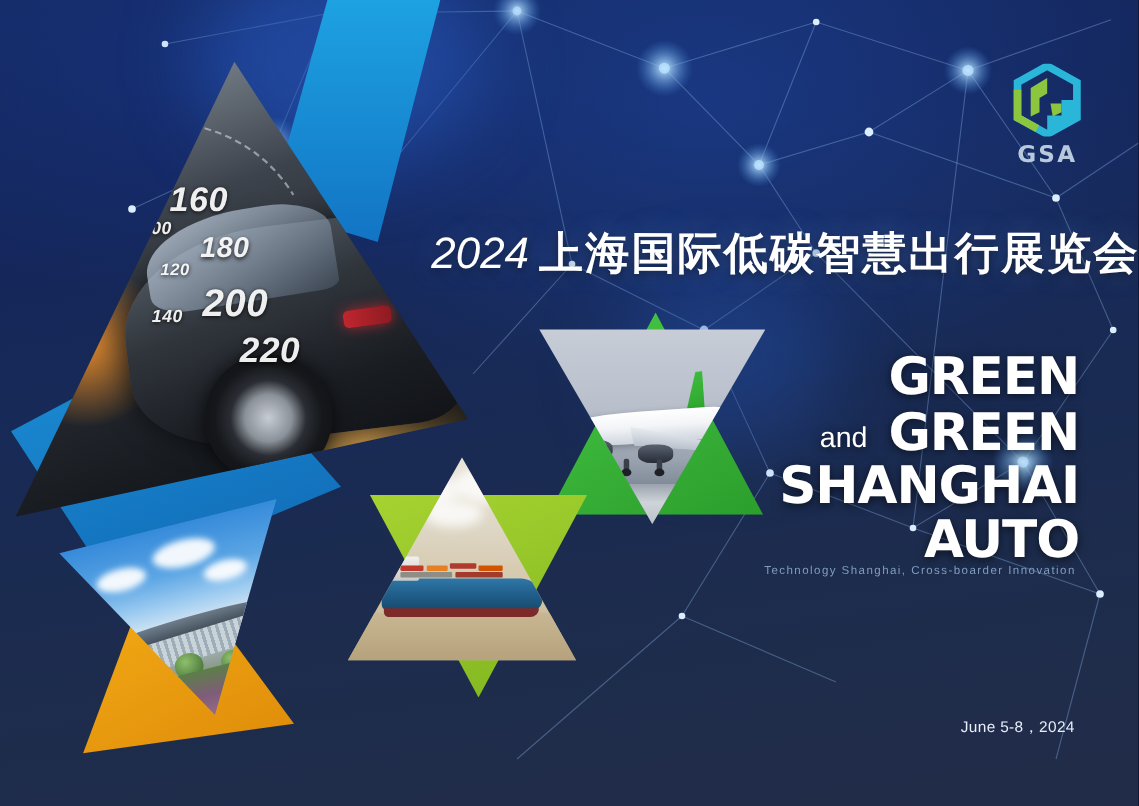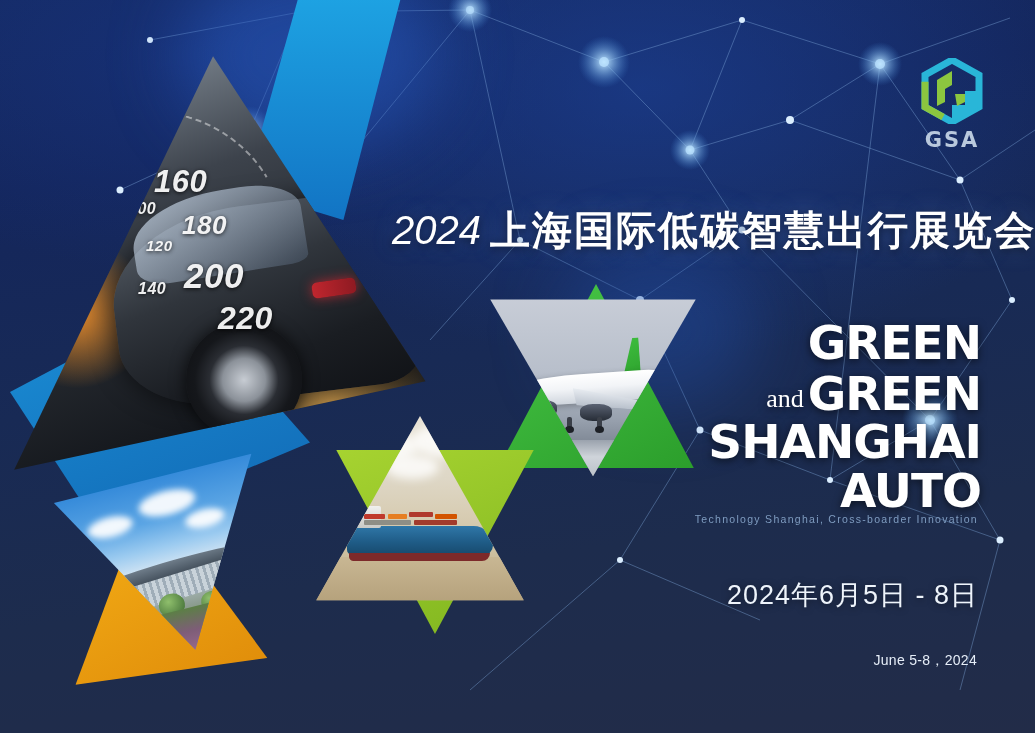--- a/index.html
+++ b/index.html
@@ -272,22 +272,22 @@
     text-align:right; color:#ffffff;
     text-shadow:0 2px 9px rgba(0,0,0,.6);
   }
   .hl-row { line-height:.98; white-space:nowrap; }
   .hl-big {
     font-size:47px; font-weight:700; letter-spacing:-1px;
     font-family:"DejaVu Sans", sans-serif;
   }
   .hl-and {
     font-size:26px; font-weight:400; letter-spacing:0;
-    font-family:Liberation Serif, serif;
-    margin-right:4px; position:relative; top:-3px;
+    font-family:Liberation Sans, sans-serif;
+    margin-right:19px; position:relative; top:-3px;
   }
   .hl-row.r2 { margin-top:5px; }
   .hl-row.r3 { margin-top:3px; }
   .hl-row.r4 { margin-top:2px; }
 
   .tagline-cn {
     position:absolute; right:56px; top:487px; z-index:6;
     font-size:21px; font-weight:500; letter-spacing:2px;
     color:#cfe6f5; white-space:nowrap;
     text-shadow:0 1px 6px rgba(0,0,0,.5);
@@ -527,16 +527,15 @@
     <div class="hl-row r4">
       <span class="hl-big">SHANGHAI</span>
     </div>
     <div class="hl-row r3">
       <span class="hl-big">AUTO</span>
     </div>
   </div>
 
   <div class="tagline-en">Technology Shanghai, Cross-boarder Innovation</div>
 
-  <div class="date-cn">2024年6月5日 - 8日</div>
   <div class="date-en">June 5-8，2024</div>
 
 </div>
 
 </body></html>

